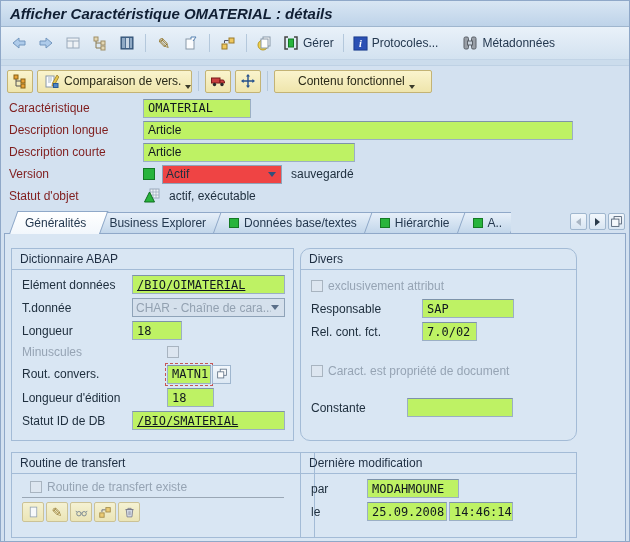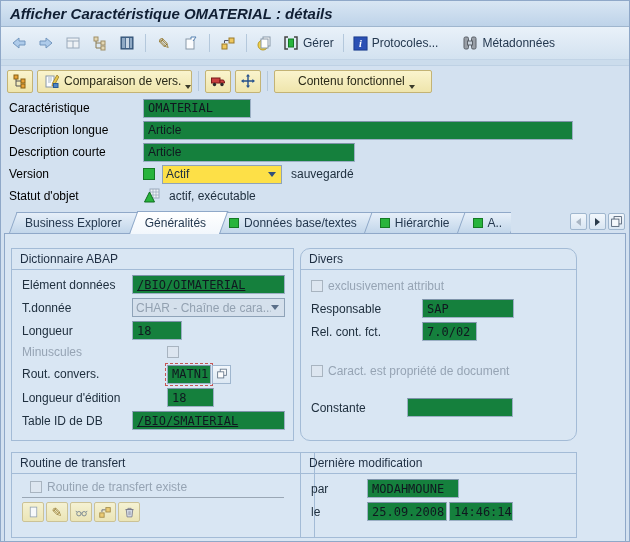--- a/index.html
+++ b/index.html
@@ -45,35 +45,35 @@
   .tri-down {
     width: 0; height: 0; border-left: 3px solid transparent;
     border-right: 3px solid transparent; border-top: 4px solid #3A3A2A;
     align-self: flex-end; margin-bottom: 3px;
   }
   .asep { width: 1px; height: 20px; background: #B4C8DC; margin: 0 2px; }
   .spacer12 { width: 12px; }
   
   .formarea { height: 112px; padding-top: 1px; }
   .frow { display: flex; align-items: center; height: 22px; padding-left: 8px; }
-  .flabel { width: 134px; color: #000000; }
+  .flabel { width: 134px; color: #7f1d1d; }
   .field {
     height: 19px; display: flex; align-items: center; padding: 0 4px;
-    background: #15803d; border: 1px solid #9BAFC4; border-top-color: #7E93A9;
+    background: #bef264; border: 1px solid #9BAFC4; border-top-color: #7E93A9;
     font-family: "DejaVu Sans Mono", monospace; font-size: 12px; color: #101820;
     white-space: nowrap; overflow: hidden;
   }
   .field.sans { font-family: "Liberation Sans", sans-serif; }
   .led {
     width: 12px; height: 12px; background: #28B43C; border: 1px solid #157A24;
     margin-right: 7px;
   }
   .select {
     height: 19px; width: 120px; display: flex; align-items: center;
-    background: #fde047; border: 1px solid #8FA3B8; padding: 0 3px;
+    background: #ef4444; border: 1px solid #8FA3B8; padding: 0 3px;
     justify-content: space-between;
   }
   .sel-tri {
     width: 0; height: 0; border-left: 4px solid transparent;
     border-right: 4px solid transparent; border-top: 5px solid #33507A;
     margin-right: 2px;
   }
   .select.disabled { background: #D5E0EC; color: #93A1B1; }
   .select.disabled .sel-tri { border-top-color: #5A6E88; }
   .suffix { margin-left: 9px; }
@@ -309,27 +309,27 @@
       <svg width="17" height="16" viewBox="0 0 17 16">
           <rect x="7" y="1" width="9" height="9" fill="#EDF1F5" stroke="#9AAABB"></rect>
           <path d="M10 1 v9 M13 1 v9 M7 4 h9 M7 7 h9" stroke="#9AAABB" stroke-width="0.7"></path>
           <path d="M1.5 14 L6.5 4 L11.5 14 Z" fill="#28B43C" stroke="#0E6E1E"></path>
         </svg>
       <span class="suffix">actif, exécutable</span>
     </div>
   </div>
 
   <div class="tabstrip">
+    <span class="tab active">
+      <span class="tab-bg"></span>
+      <span>Généralités</span>
+    </span>
     <span class="tab">
       <span class="tab-bg"></span>
       <span>Business Explorer</span>
-    </span>
-    <span class="tab active">
-      <span class="tab-bg"></span>
-      <span>Généralités</span>
     </span>
     <span class="tab">
       <span class="tab-bg"></span>
       <span class="tab-green"></span>
       <span>Données base/textes</span>
     </span>
     <span class="tab">
       <span class="tab-bg"></span>
       <span class="tab-green"></span>
       <span>Hiérarchie</span>
@@ -386,21 +386,21 @@
               <rect x="6" y="2.5" width="7" height="7" fill="#FDFDFD" stroke="#66778A"></rect>
               <rect x="3" y="5.5" width="7" height="7" fill="#FDFDFD" stroke="#66778A"></rect>
             </svg>
           </span>
       </div>
       <div class="grow">
         <span class="glabel">Longueur d'édition</span>
         <span class="field" style="width:47px; margin-left:35px">18</span>
       </div>
       <div class="grow">
-        <span class="glabel">Table ID de DB</span>
+        <span class="glabel">Statut ID de DB</span>
         <span class="field ulink" style="width:153px">/BIO/SMATERIAL</span>
       </div>
     </div>
 
     <div class="gb" style="left:295px; top:14px; width:277px; height:193px;border-radius:10px;">
       <div class="gb-title">Divers</div>
       <div class="grow" style="margin-top:4px">
         <span class="cbx disabled"></span>
         <span class="dim">exclusivement attribut</span>
       </div>

